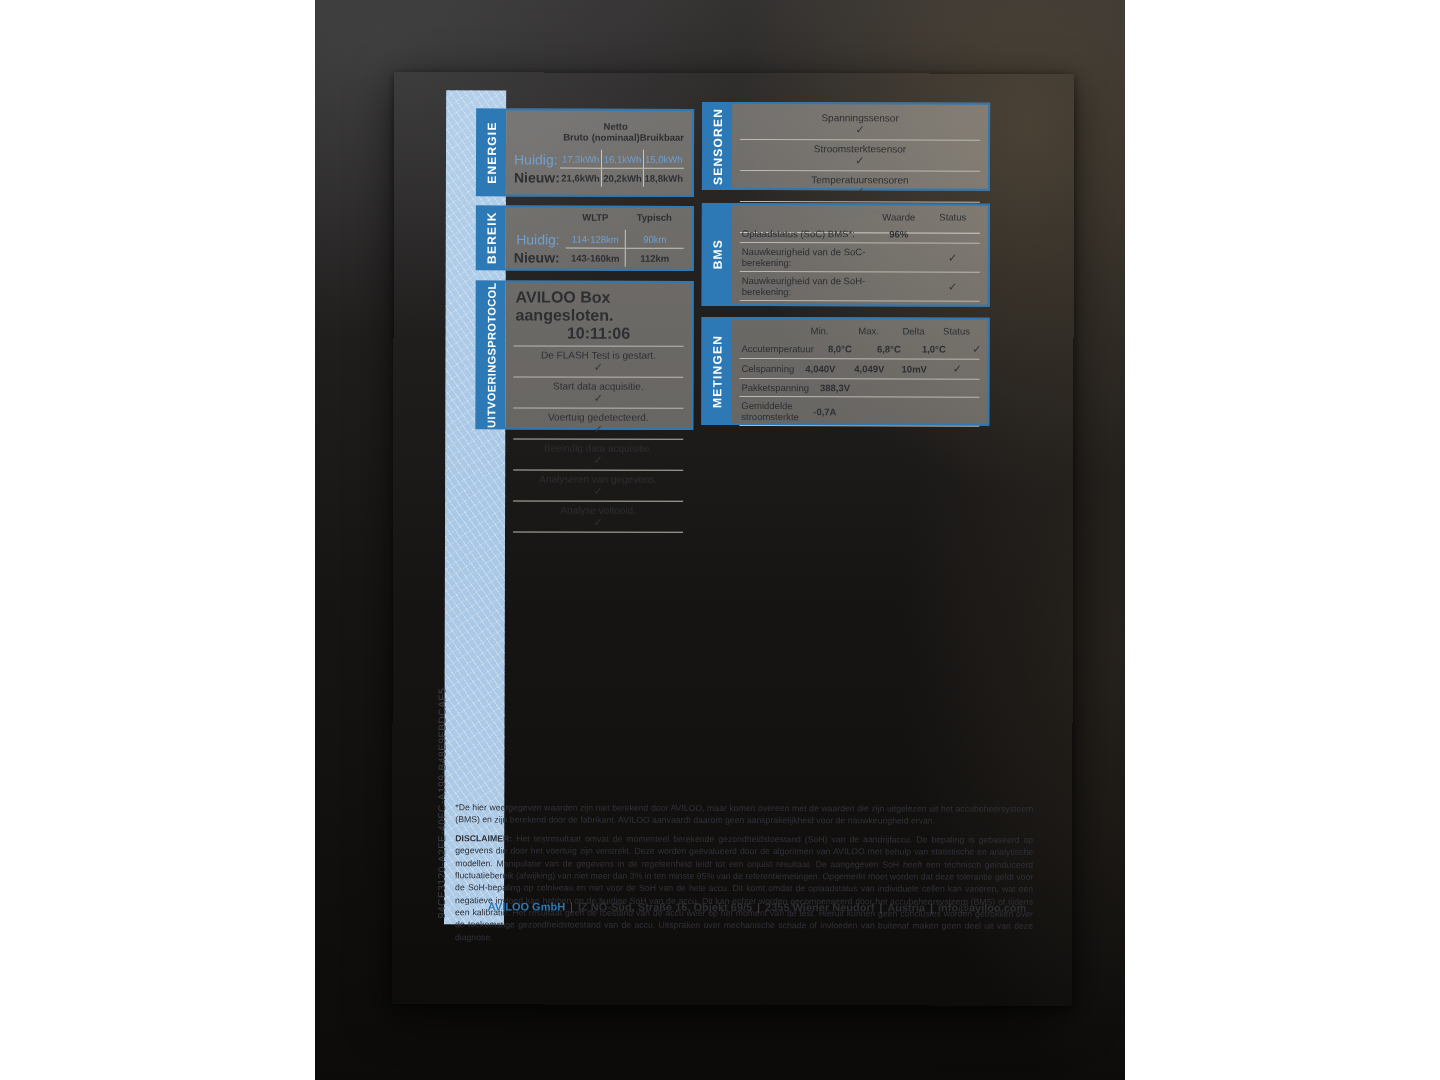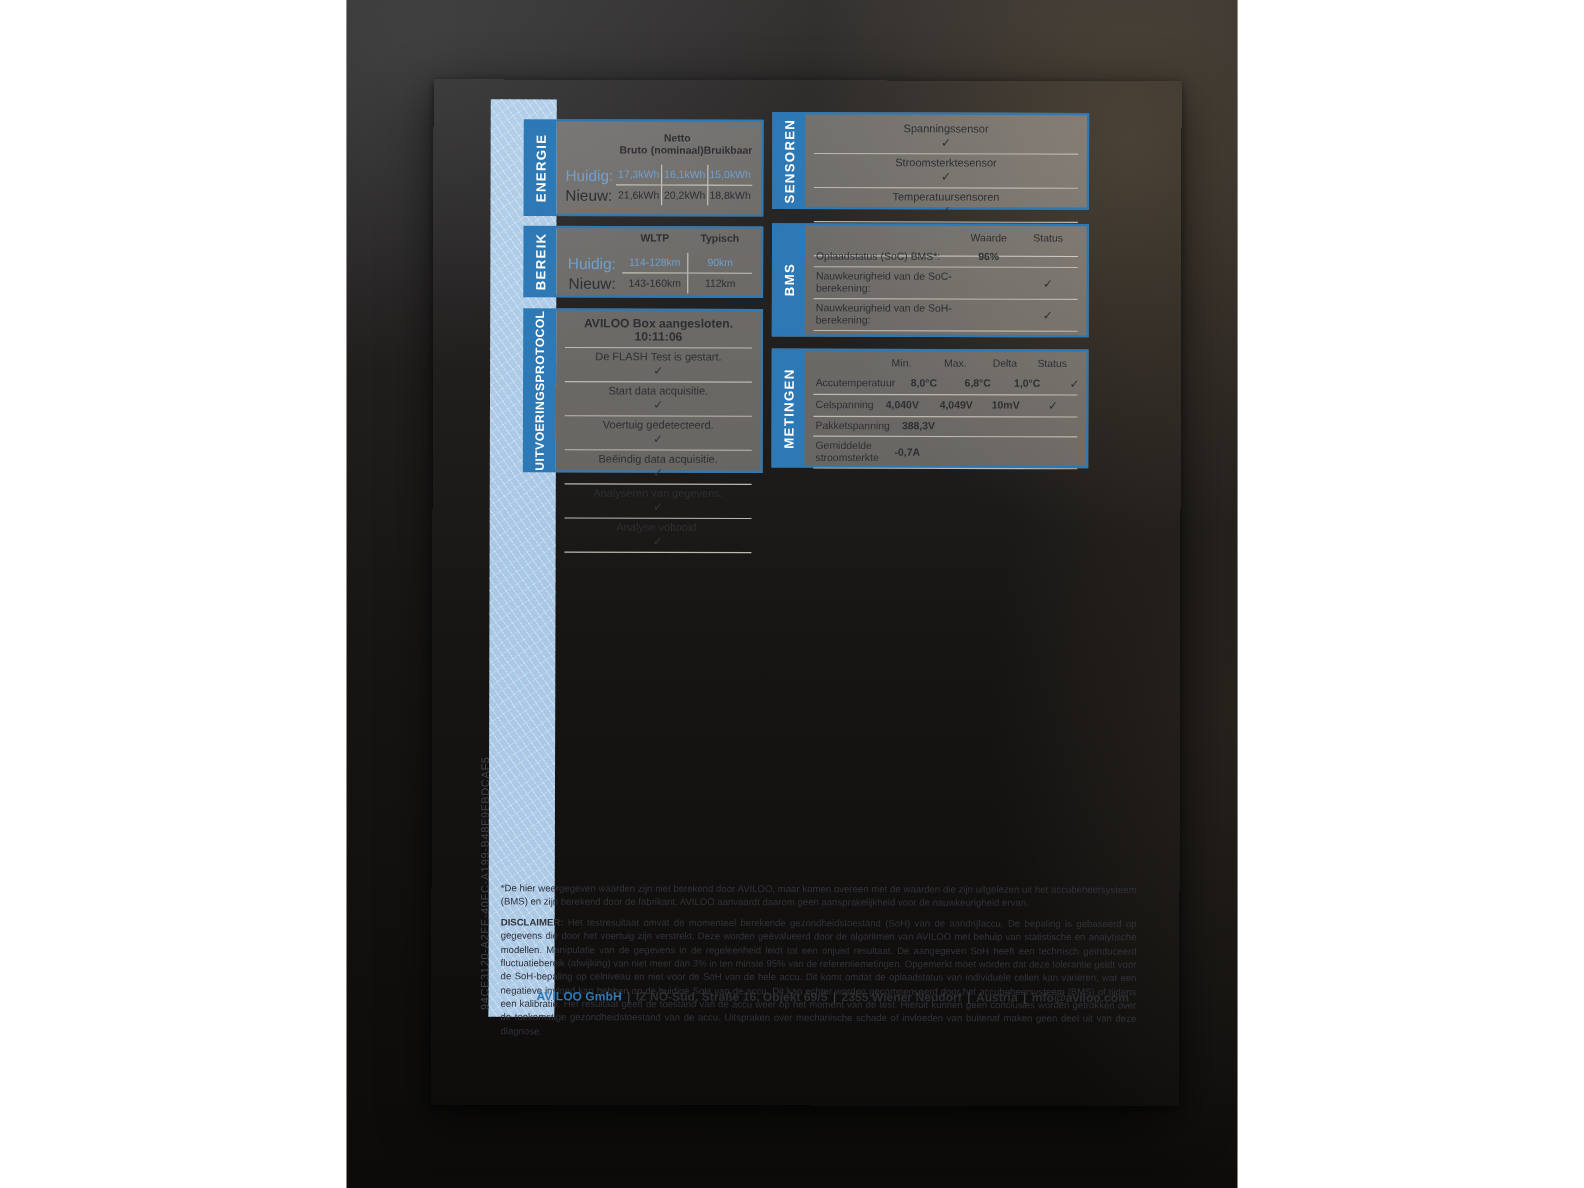--- a/index.html
+++ b/index.html
@@ -42,28 +42,28 @@
   
   .etable { display:flex; flex-direction:column; justify-content:center; height:100%; }
   .erow { display:grid; align-items:center; }
   .energie .erow { grid-template-columns:46px 1fr 1fr 1fr; }
   .bereik  .erow { grid-template-columns:52px 1fr 1fr; }
   .ehead { font-weight:bold; font-size:9.5px; color:#2d2f33; align-items:end; padding-bottom:3px; }
   .ehead .c { text-align:center; line-height:1.15; }
   .erow .lbl { text-align:right; padding-right:6px; font-size:14px; }
   .erow .c { text-align:center; font-size:9.5px; padding:3.5px 0; }
   .row-huidig .lbl, .row-huidig .c { color:#6fa0cf; }
-  .row-nieuw .lbl, .row-nieuw .c { color:#2d2f33; font-weight:normal; }
+  .row-nieuw .lbl, .row-nieuw .c { color:#2d2f33; font-weight:bold; }
   .row-huidig .c { border-bottom:1px solid #c8c4ba; }
   .sep { border-left:1px solid #cac6bc; }
 
   
   .prow { display:flex; justify-content:space-between; align-items:center;
           border-bottom:1px solid #bdb9b0; padding:3px 2px; font-size:10px; color:#2d2f33;flex-direction:column; }
-  .prow.first { font-weight:bold; font-size:11px;text-align:right; }
+  .prow.first { font-weight:bold; font-size:16px; }
   .check { font-size:11px; color:#2f3338; }
   .time { font-weight:bold; }
 
   
   .ghead { font-size:7.5px; color:#55575c; border-bottom:none !important; padding:2px 2px 3px 2px; }
   .grow { display:grid; align-items:center; border-bottom:1px solid #bdb9b0;
           padding:3px 2px; font-size:9.5px; color:#2d2f33; }
   .bms-grid { grid-template-columns:1fr 58px 50px; }
   .met-grid { grid-template-columns:1fr 52px 46px 44px 42px; }
   .grow .cell { text-align:center; }

